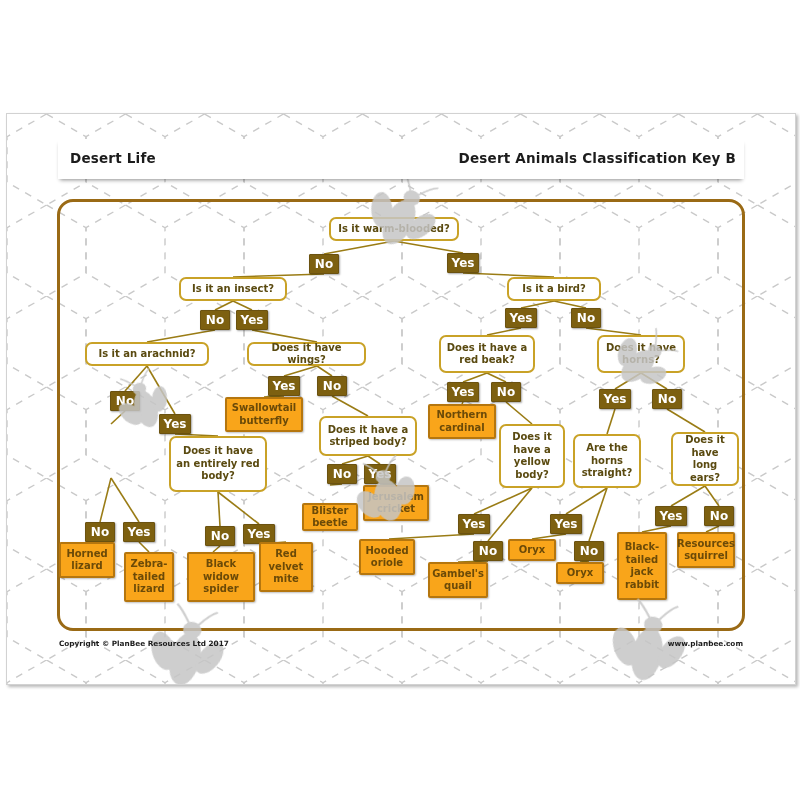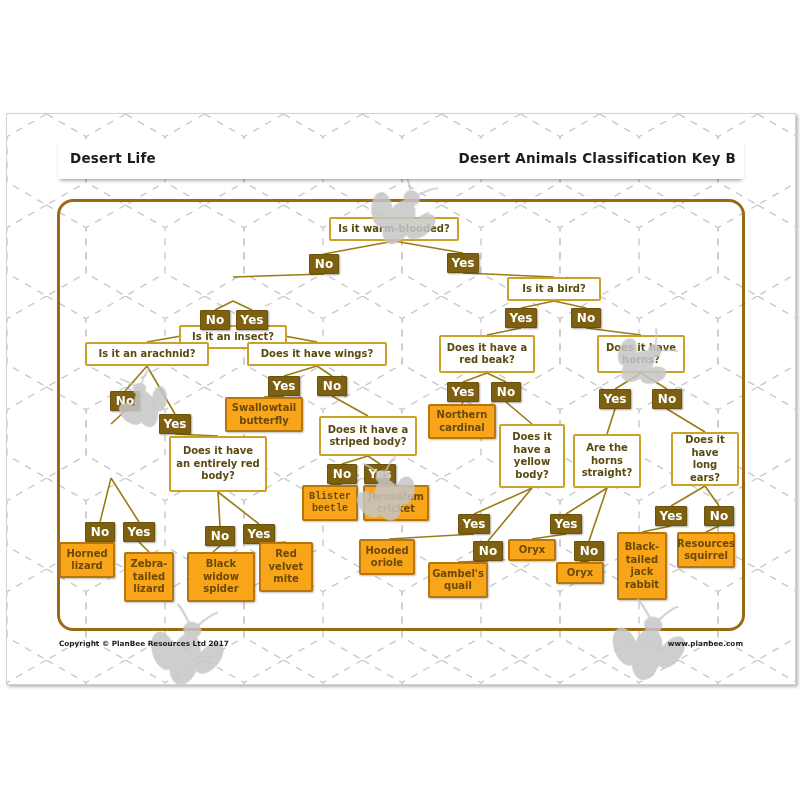--- a/index.html
+++ b/index.html
@@ -84,21 +84,21 @@
     justify-content: center;
     text-align: center;
     font-family: "DejaVu Sans", sans-serif;
     font-weight: bold;
     z-index: 5;
   }
   
   .q {
     background: #ffffff;
     border: 2px solid #c9a227;
-    border-radius: 2px;
+    border-radius: 7px;
     color: #5a4a10;
     font-size: 10px;
     line-height: 12.5px;
     padding: 2px 5px;
   }
   
   .yn {
     background: #7d6010;
     border: 1px solid #6b5210;
     color: #ffffff;
@@ -205,42 +205,42 @@
     <div id="diagram">
         <div class="node q" style="left: 322px; top: 103px; width: 130px; height: 24px;">
           <span>Is it warm-blooded?</span>
         </div>
         <div class="node yn" style="left: 302px; top: 140px; width: 30px; height: 20px;">
           <span>No</span>
         </div>
         <div class="node yn" style="left: 440px; top: 139px; width: 32px; height: 20px;">
           <span>Yes</span>
         </div>
-        <div class="node q" style="left: 172px; top: 163px; width: 108px; height: 24px; margin-top: 48px;">
+        <div class="node q" style="left: 172px; top: 163px; width: 108px; height: 24px;">
           <span>Is it an insect?</span>
         </div>
         <div class="node q" style="left: 500px; top: 163px; width: 94px; height: 24px;">
           <span>Is it a bird?</span>
         </div>
         <div class="node yn" style="left: 193px; top: 196px; width: 30px; height: 20px;">
           <span>No</span>
         </div>
         <div class="node yn" style="left: 229px; top: 196px; width: 32px; height: 20px;">
           <span>Yes</span>
         </div>
         <div class="node yn" style="left: 498px; top: 194px; width: 32px; height: 20px;">
           <span>Yes</span>
         </div>
         <div class="node yn" style="left: 564px; top: 194px; width: 30px; height: 20px;">
           <span>No</span>
         </div>
         <div class="node q" style="left: 78px; top: 228px; width: 124px; height: 24px;">
           <span>Is it an arachnid?</span>
         </div>
-        <div class="node q" style="left: 240px; top: 228px; width: 140px; height: 24px;">
+        <div class="node q" style="left: 240px; top: 228px; width: 119px; height: 24px;">
           <span>Does it have wings?</span>
         </div>
         <div class="node q" style="left: 432px; top: 221px; width: 96px; height: 38px;">
           <span>Does it have a red beak?</span>
         </div>
         <div class="node q" style="left: 590px; top: 221px; width: 88px; height: 38px;">
           <span>Does it have horns?</span>
         </div>
         <div class="node yn" style="left: 103px; top: 277px; width: 30px; height: 20px;">
           <span>No</span>
@@ -298,21 +298,21 @@
         </div>
         <div class="node yn" style="left: 236px; top: 410px; width: 32px; height: 20px;">
           <span>Yes</span>
         </div>
         <div class="node yn" style="left: 78px; top: 408px; width: 30px; height: 20px;">
           <span>No</span>
         </div>
         <div class="node yn" style="left: 116px; top: 408px; width: 32px; height: 20px;">
           <span>Yes</span>
         </div>
-        <div class="node a" style="left: 295px; top: 371px; width: 56px; height: 36px; font-family: Liberation Mono, monospace;">
+        <div class="node a" style="left: 295px; top: 389px; width: 56px; height: 28px;">
           <span>Blister beetle</span>
         </div>
         <div class="node a" style="left: 356px; top: 371px; width: 66px; height: 36px;">
           <span>Jerusalem cricket</span>
         </div>
         <div class="node yn" style="left: 451px; top: 400px; width: 32px; height: 20px;">
           <span>Yes</span>
         </div>
         <div class="node yn" style="left: 466px; top: 427px; width: 30px; height: 20px;">
           <span>No</span>

